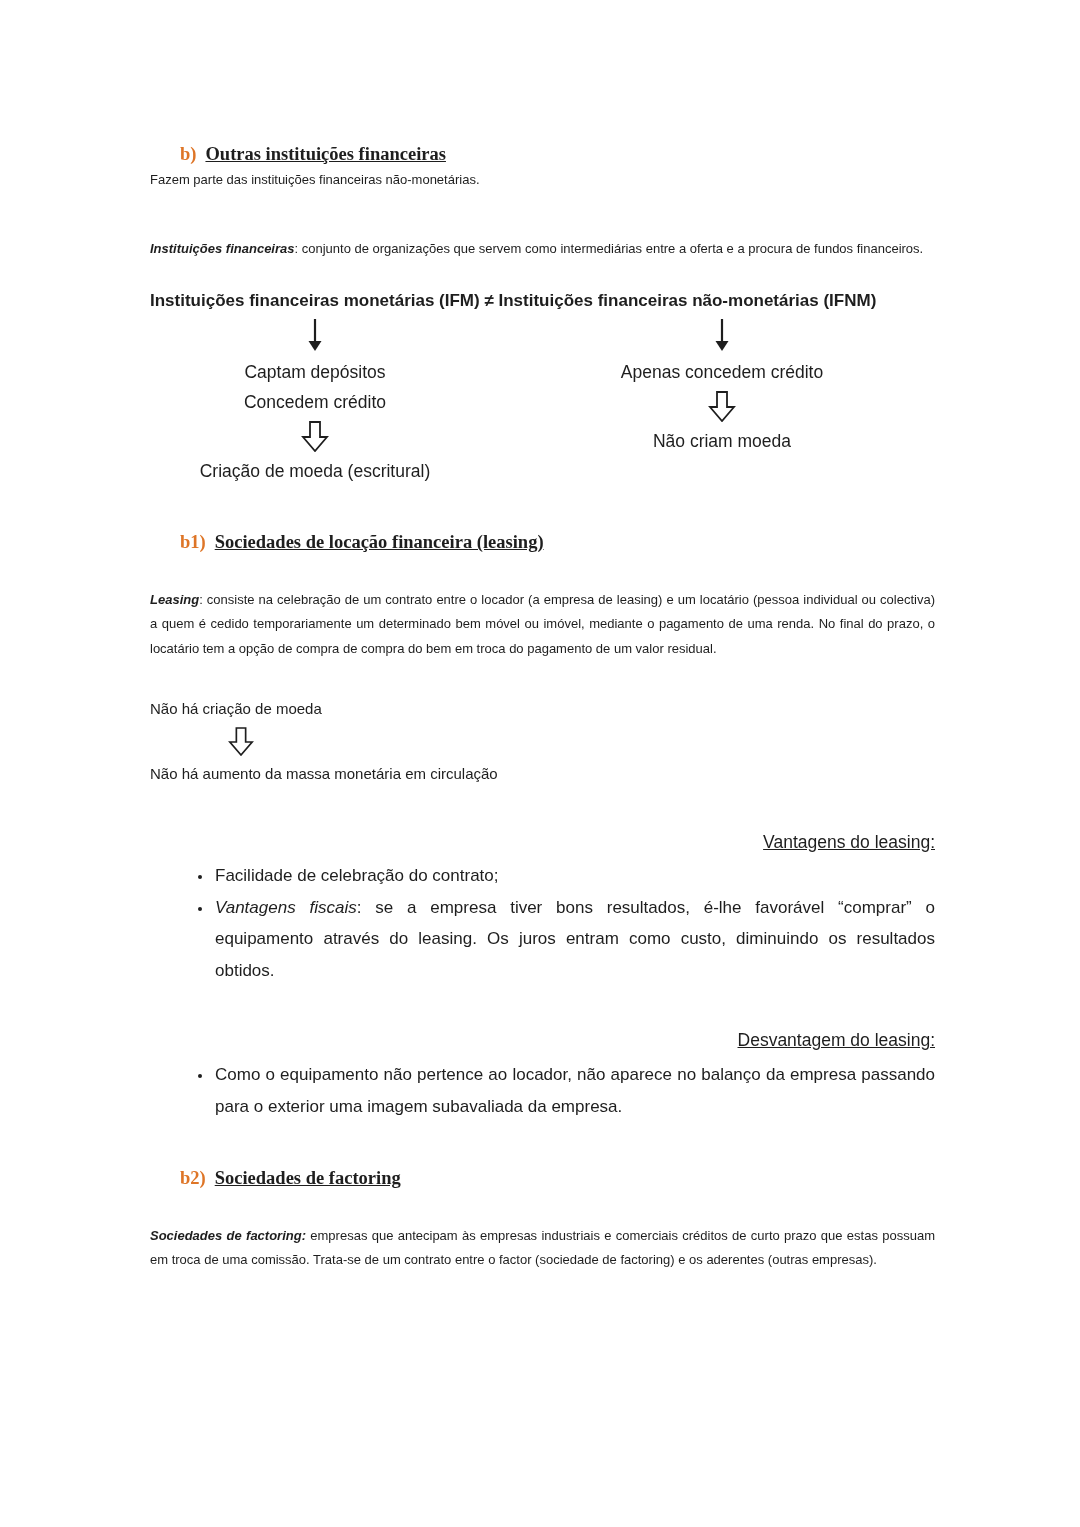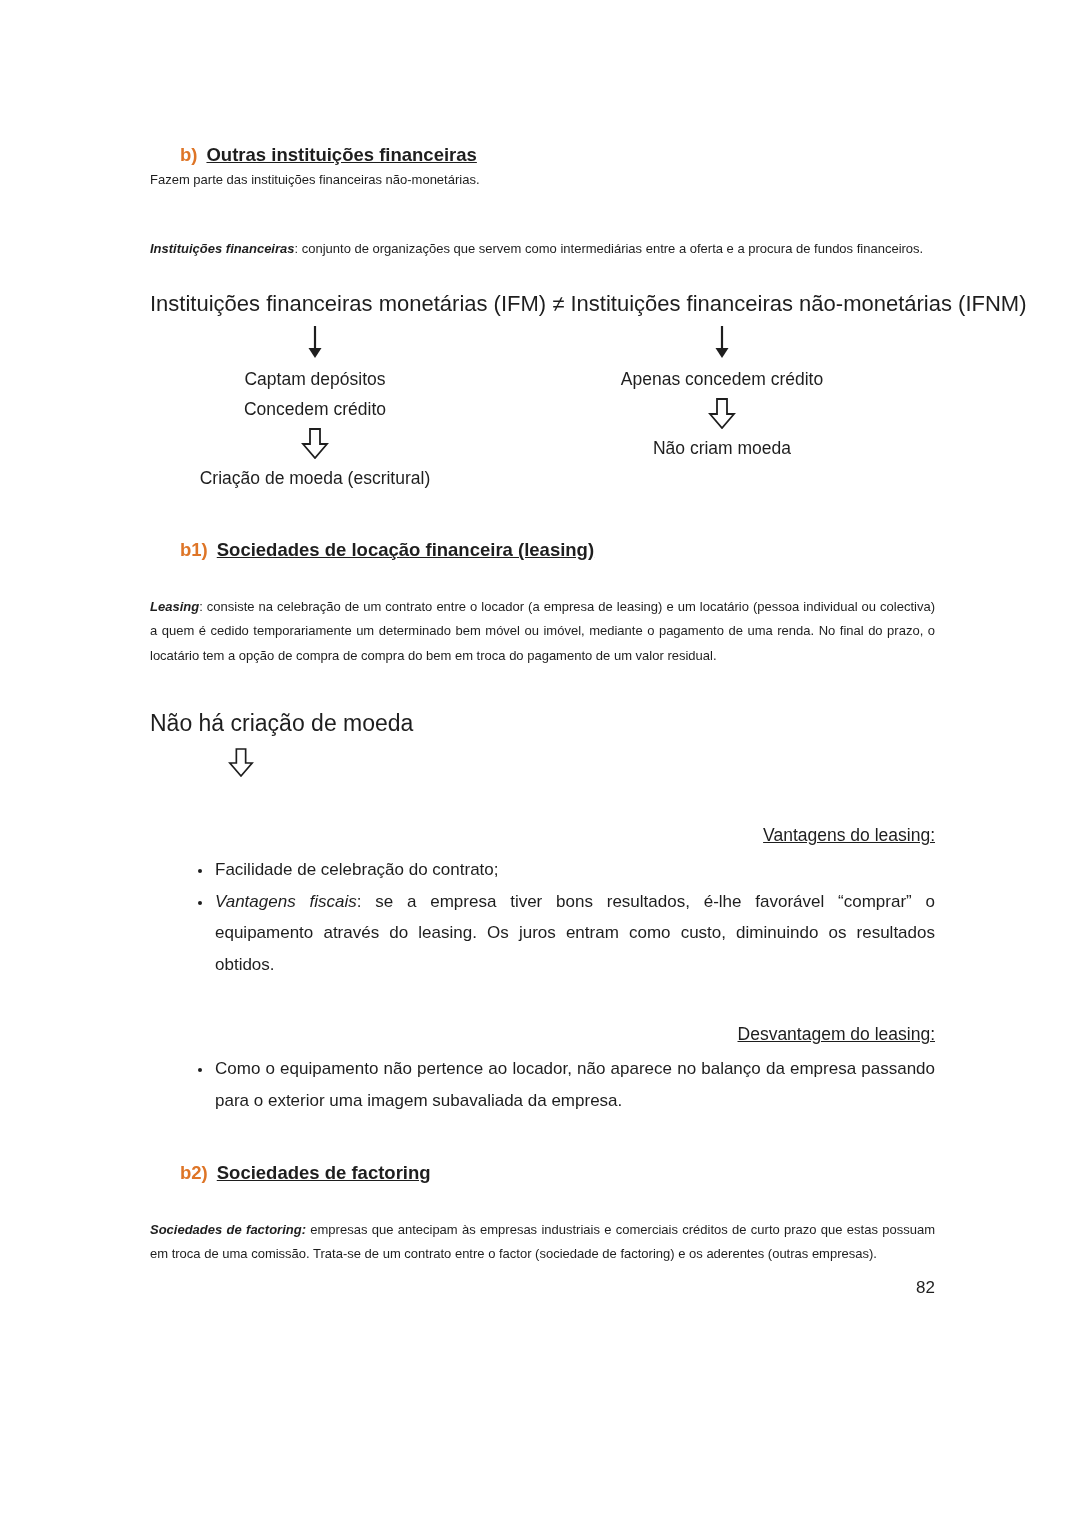--- a/index.html
+++ b/index.html
@@ -22,50 +22,51 @@
     line-height: 1.86;
     margin: 0;
   }
   .justify { text-align: justify; }
   .lead-bi { font-weight: bold; font-style: italic; }
   .sec-heading {
     margin-left: 30px;
     font-size: 18.5px;
     font-weight: bold;
     line-height: 1.4;
+    font-family: Liberation Serif, serif;
   }
   .sec-label { color: #DE7527; margin-right: 9px; }
   .sec-title { text-decoration: underline; color: #1e1e1e; }
   .group-heading {
     font-size: 17.5px;
     text-decoration: underline;
     line-height: 1.86;
   }
   
   .diagram { margin-top: 28px; }
   .diagram-title {
-    font-weight: normal;
-    font-size: 22px;
+    font-weight: bold;
+    font-size: 17px;
     white-space: nowrap;
     line-height: 1.4;
   }
   .diagram-cols { display: flex; margin-top: 4px; }
   .dcol {
     display: flex;
     flex-direction: column;
     align-items: center;
     font-size: 17.5px;
     line-height: 1.72;
   }
   .dcol-left  { width: 330px; }
   .dcol-right { width: 330px; margin-left: 77px; }
   .arrow-wrap { line-height: 0; padding: 2px 0 6px 0; }
   .hollow-wrap { line-height: 0; padding: 4px 0 4px 0; }
   
-  .flow { margin-top: 34px; font-size: 23px; line-height: 1.86; }
+  .flow { margin-top: 34px; font-size: 15px; line-height: 1.86; }
   .flow-arrow { margin-left: 78px; line-height: 0; padding: 4px 0; }
   
   ul.bullets {
     margin: 2px 0 0 0;
     padding-left: 63px;
   }
   ul.bullets li {
     font-size: 17px;
     line-height: 1.86;
     text-align: justify;
@@ -147,20 +148,21 @@
     <span class="lead-bi">Leasing</span><span>: consiste na celebração de um contrato entre o locador (a empresa de leasing) e um locatário (pessoa individual ou colectiva) a quem é cedido temporariamente um determinado bem móvel ou imóvel, mediante o pagamento de uma renda. No final do prazo, o locatário tem a opção de compra de compra do bem em troca do pagamento de um valor residual.</span>
   </p>
 
   <div class="flow">
     <div>Não há criação de moeda</div>
     <div class="flow-arrow">
       <svg width="26" height="29" viewBox="0 0 28 31">
           <path d="M9,1 h10 v15 h7 L14,30 2,16 h7 Z" fill="#ffffff" stroke="#1e1e1e" stroke-width="1.8"></path>
         </svg>
     </div>
+    <div>Não há aumento da massa monetária em circulação</div>
   </div>
 
   <div class="group-heading mt-group">Vantagens do leasing:</div>
   <ul class="bullets">
     <li>
       <span>Facilidade de celebração do contrato;</span>
     </li>
     <li>
       <span class="it">Vantagens fiscais</span><span>: se a empresa tiver bons resultados, é-lhe favorável “comprar” o equipamento através do leasing. Os juros entram como custo, diminuindo os resultados obtidos.</span>
     </li>
@@ -174,15 +176,14 @@
   </ul>
 
   <div class="sec-heading mt-sec">
     <span class="sec-label">b2)</span><span class="sec-title">Sociedades de factoring</span>
   </div>
 
   <p class="para justify mt-para">
     <span class="lead-bi">Sociedades de factoring:</span><span> empresas que antecipam às empresas industriais e comerciais créditos de curto prazo que estas possuam em troca de uma comissão. Trata-se de um contrato entre o factor (sociedade de factoring) e os aderentes (outras empresas).</span>
   </p>
 
-  <div class="page-num">82</div>
 
 </div>
 
 </body></html>

